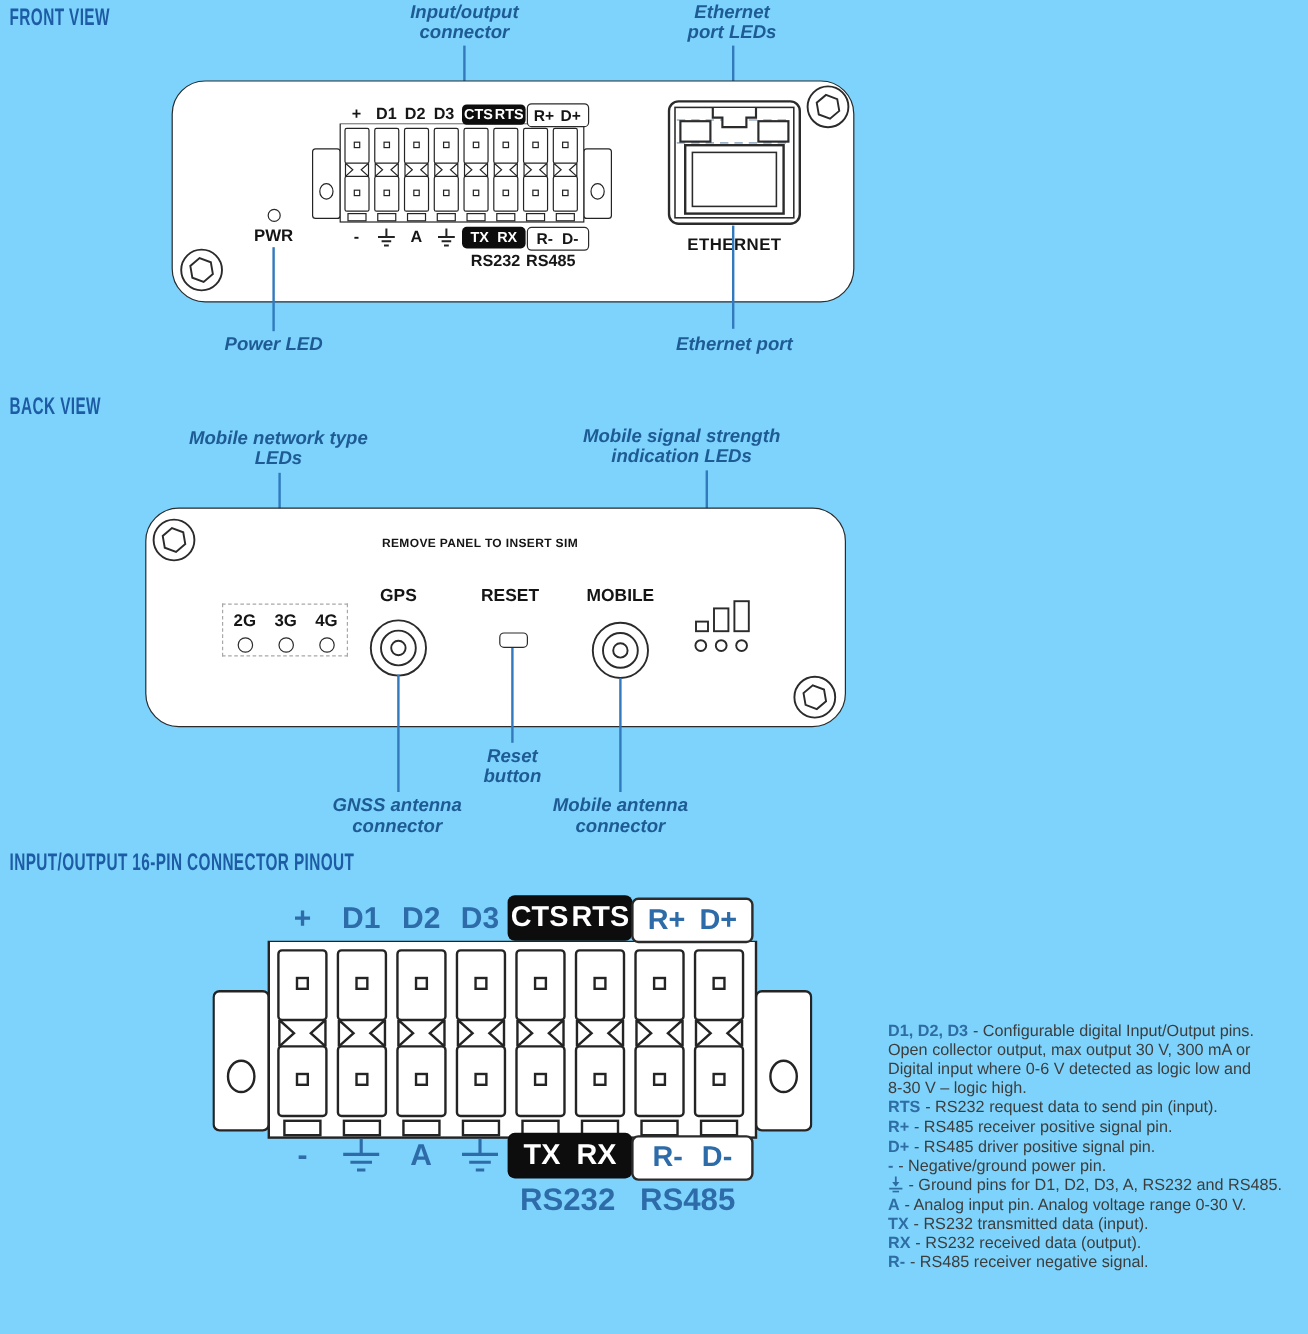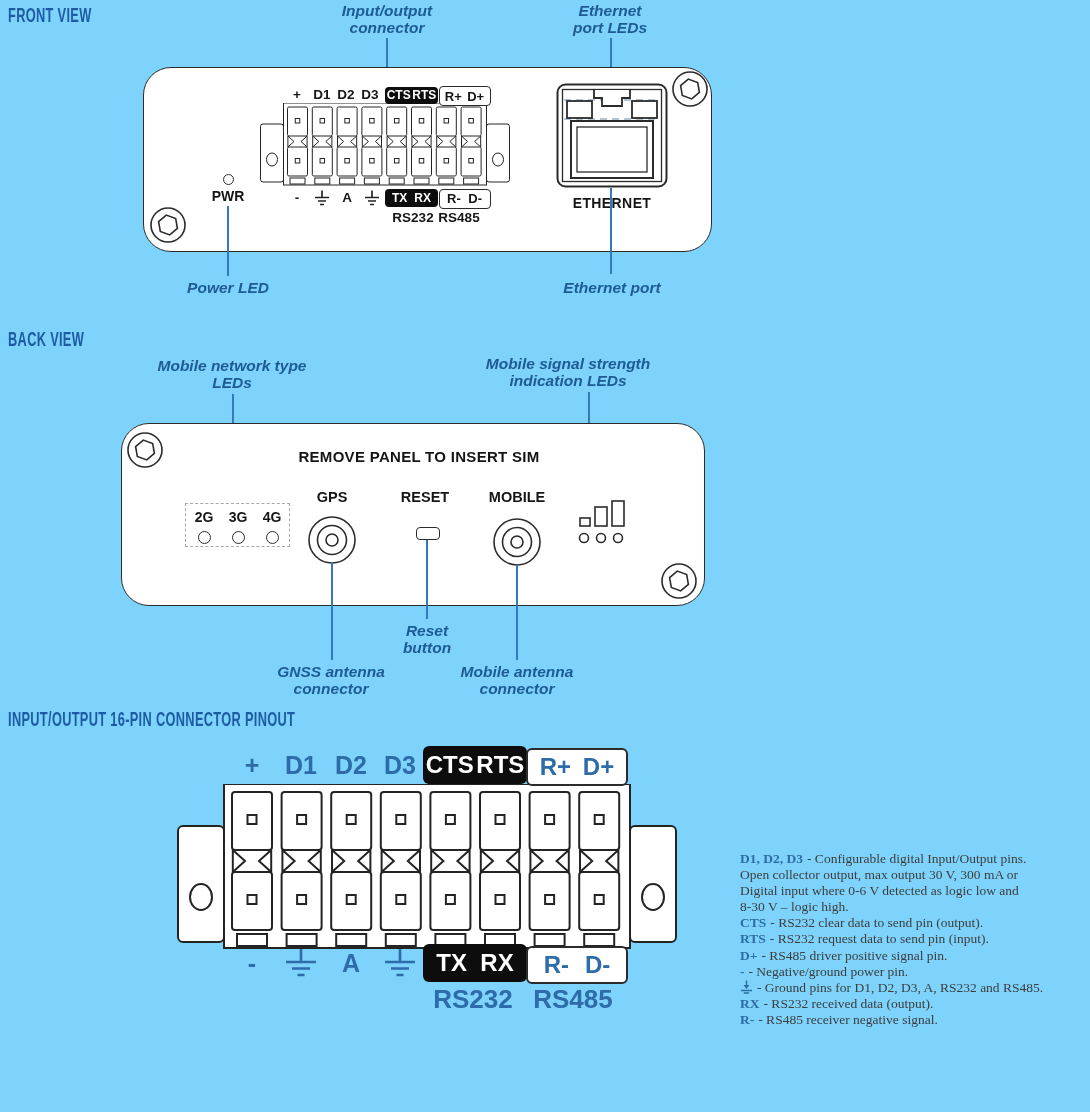--- a/index.html
+++ b/index.html
@@ -30,21 +30,21 @@
   .ppin{position:absolute;top:746px;height:38px;line-height:38px;font-size:25px;font-weight:bold;
         color:#2d6ca8;transform:translateX(-50%);white-space:nowrap;}
   .ppin-b{top:944px;}
   .p-bbox{left:423px;top:746px;width:104px;height:38px;font-size:24px;border-radius:6px;}
   .p-bbox-b{top:944px;}
   .p-wbox{left:526px;top:748px;width:98px;height:34px;font-size:24px;color:#2d6ca8;border-width:2px;border-radius:6px;}
   .p-wbox-b{top:946px;}
   .pser{position:absolute;top:984px;transform:translateX(-50%);font-size:26px;font-weight:bold;color:#2d6ca8;}
   
   #desc{position:absolute;left:740px;top:851px;width:348px;font-size:13.5px;line-height:16.1px;color:#3d3d3d;}
-  #desc .line{white-space:nowrap;font-family:Liberation Serif, serif;}
+  #desc .line{white-space:nowrap;}
   .dpin{color:#2e6da4;font-weight:bold;margin-right:4px;}
   .dpin:empty{margin-right:0;}
   .led-dot{position:absolute;border:1.6px solid #2b2b2b;border-radius:50%;background:#fff;}
 </style>
 </head>
 <body>
 
 <svg class="abs" width="0" height="0" style="left:0;top:0" aria-hidden="true">
   <defs>
     <g id="conn-col">
@@ -182,21 +182,21 @@
   <div class="vline" style="left:588px;top:392px;height:112px"></div>
 
   <div class="device" style="left:121px;top:423px;width:582px;height:181px"></div>
   <svg class="abs" style="left:125px;top:430px;fill:#fff;stroke:#2b2b2b;stroke-width:1.6" width="40" height="40" viewBox="-20 -20 40 40">
       <use href="#screw"></use>
     </svg>
   <svg class="abs" style="left:659px;top:561px;fill:#fff;stroke:#2b2b2b;stroke-width:1.6" width="40" height="40" viewBox="-20 -20 40 40">
       <use href="#screw"></use>
     </svg>
 
-  <div class="dlabel" style="left:419px;top:448px;font-size:15px;letter-spacing:0.3px">REMOVE PANEL TO INSERT SIM</div>
+  <div class="dlabel" style="left:400px;top:448px;font-size:10px;letter-spacing:0.3px">REMOVE PANEL TO INSERT SIM</div>
 
   <div class="abs" style="left:185px;top:503px;width:103px;height:42px;border:1.4px dashed #a8a8a8"></div>
   <div class="dlabel" style="left:204px;top:509px;font-size:14px">2G</div>
   <div class="dlabel" style="left:238px;top:509px;font-size:14px">3G</div>
   <div class="dlabel" style="left:272px;top:509px;font-size:14px">4G</div>
   <div class="led-dot" style="left:198px;top:531px;width:11px;height:11px"></div>
   <div class="led-dot" style="left:232px;top:531px;width:11px;height:11px"></div>
   <div class="led-dot" style="left:266px;top:531px;width:11px;height:11px"></div>
 
   <div class="dlabel" style="left:332px;top:489px;font-size:14.5px">GPS</div>
@@ -273,26 +273,28 @@
       <span>D-</span>
   </div>
   <div class="pser" style="left:473px">RS232</div>
   <div class="pser" style="left:573px">RS485</div>
 
   <div id="desc">
     <div class="line"><span class="dpin">D1, D2, D3</span><span>- Configurable digital Input/Output pins.</span></div>
     <div class="line"><span class="dpin"></span><span>Open collector output, max output 30 V, 300 mA or</span></div>
     <div class="line"><span class="dpin"></span><span>Digital input where 0-6 V detected as logic low and</span></div>
     <div class="line"><span class="dpin"></span><span>8-30 V – logic high.</span></div>
-    <div class="line"><span class="dpin">CTS</span><span>- RS232 clear data to send pin (output).</span></div>
     <div class="line"><span class="dpin">RTS</span><span>- RS232 request data to send pin (input).</span></div>
+    <div class="line"><span class="dpin">R+</span><span>- RS485 receiver positive signal pin.</span></div>
     <div class="line"><span class="dpin">D+</span><span>- RS485 driver positive signal pin.</span></div>
     <div class="line"><span class="dpin">-</span><span>- Negative/ground power pin.</span></div>
     <div class="line"><span class="dpin"><svg width="13" height="14" viewBox="0 0 13 14" style="vertical-align:-2px">
             <path d="M6.5,0.5 V5" stroke="#2e6da4" stroke-width="1.5" fill="none"></path>
             <polygon points="3.5,5 9.5,5 6.5,9" fill="#2e6da4"></polygon>
             <path d="M1,10.5 H12 M3.8,13 H9.2" stroke="#2e6da4" stroke-width="1.5" fill="none"></path>
           </svg></span><span>- Ground pins for D1, D2, D3, A, RS232 and RS485.</span></div>
+    <div class="line"><span class="dpin">A</span><span>- Analog input pin. Analog voltage range 0-30 V.</span></div>
+    <div class="line"><span class="dpin">TX</span><span>- RS232 transmitted data (input).</span></div>
     <div class="line"><span class="dpin">RX</span><span>- RS232 received data (output).</span></div>
     <div class="line"><span class="dpin">R-</span><span>- RS485 receiver negative signal.</span></div>
   </div>
 
 </div>
 
 </body></html>

